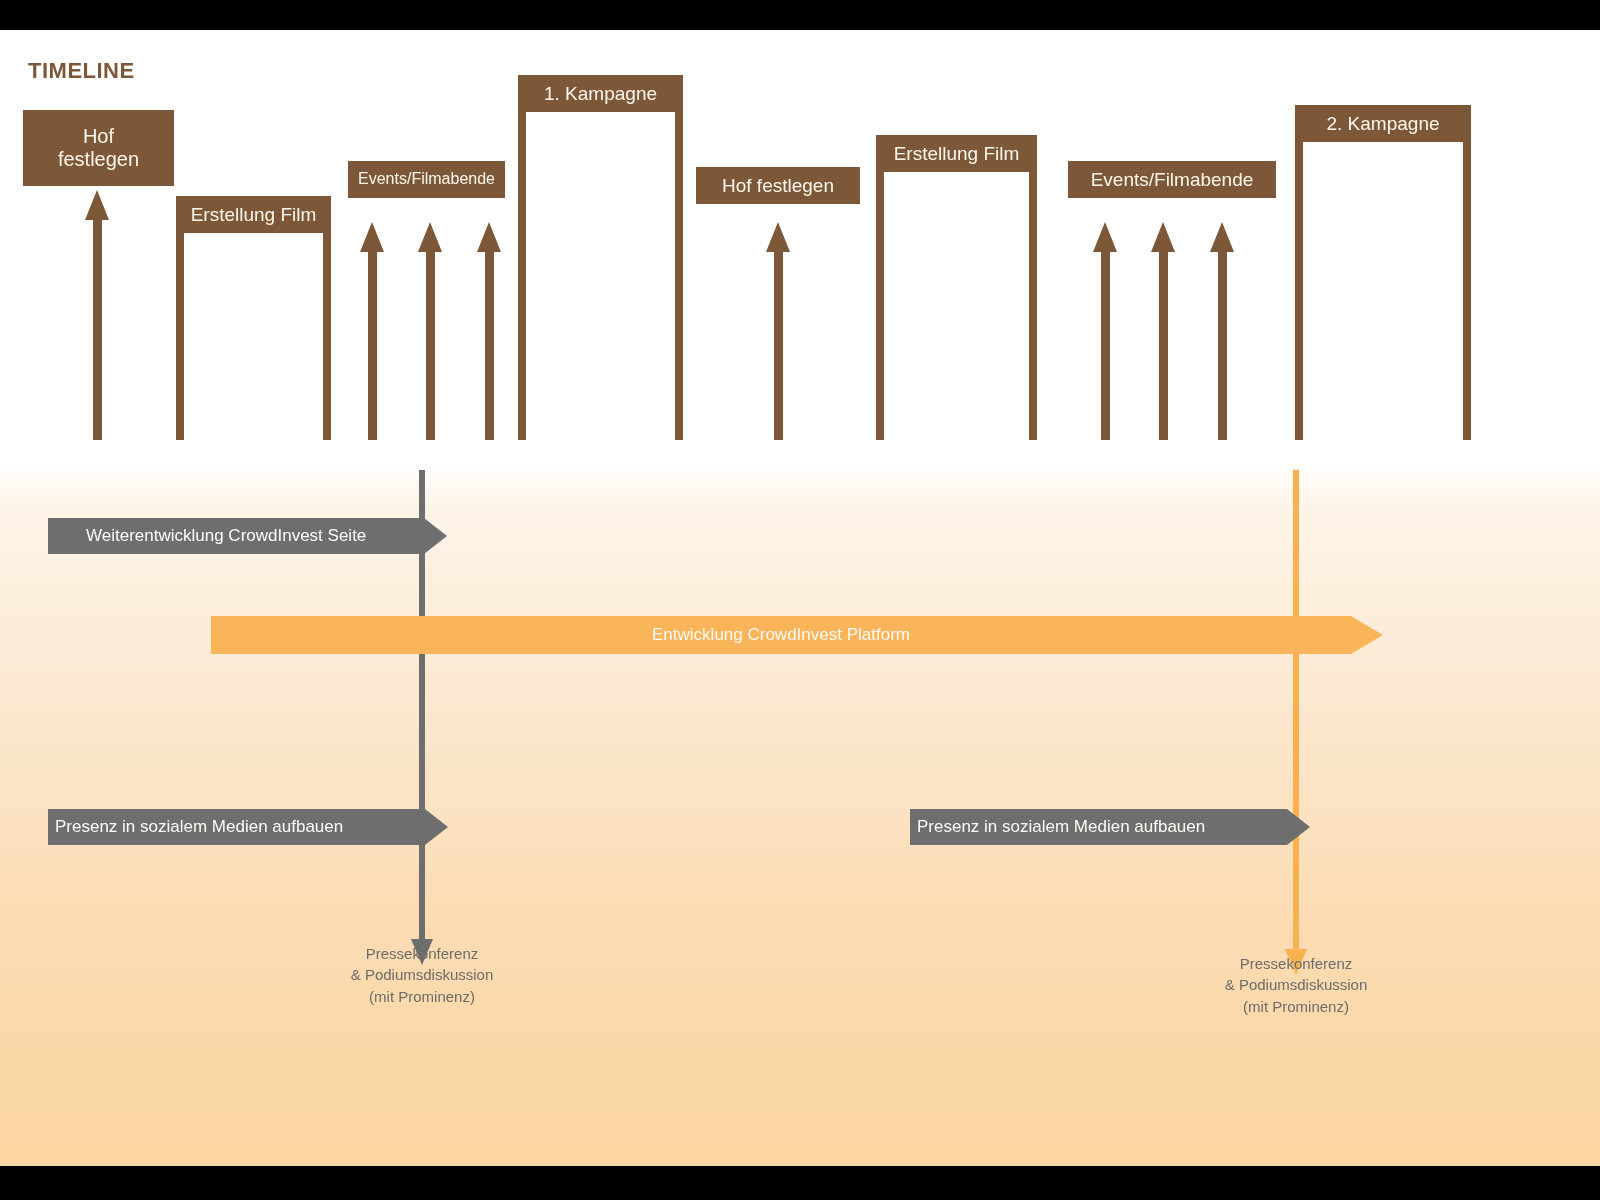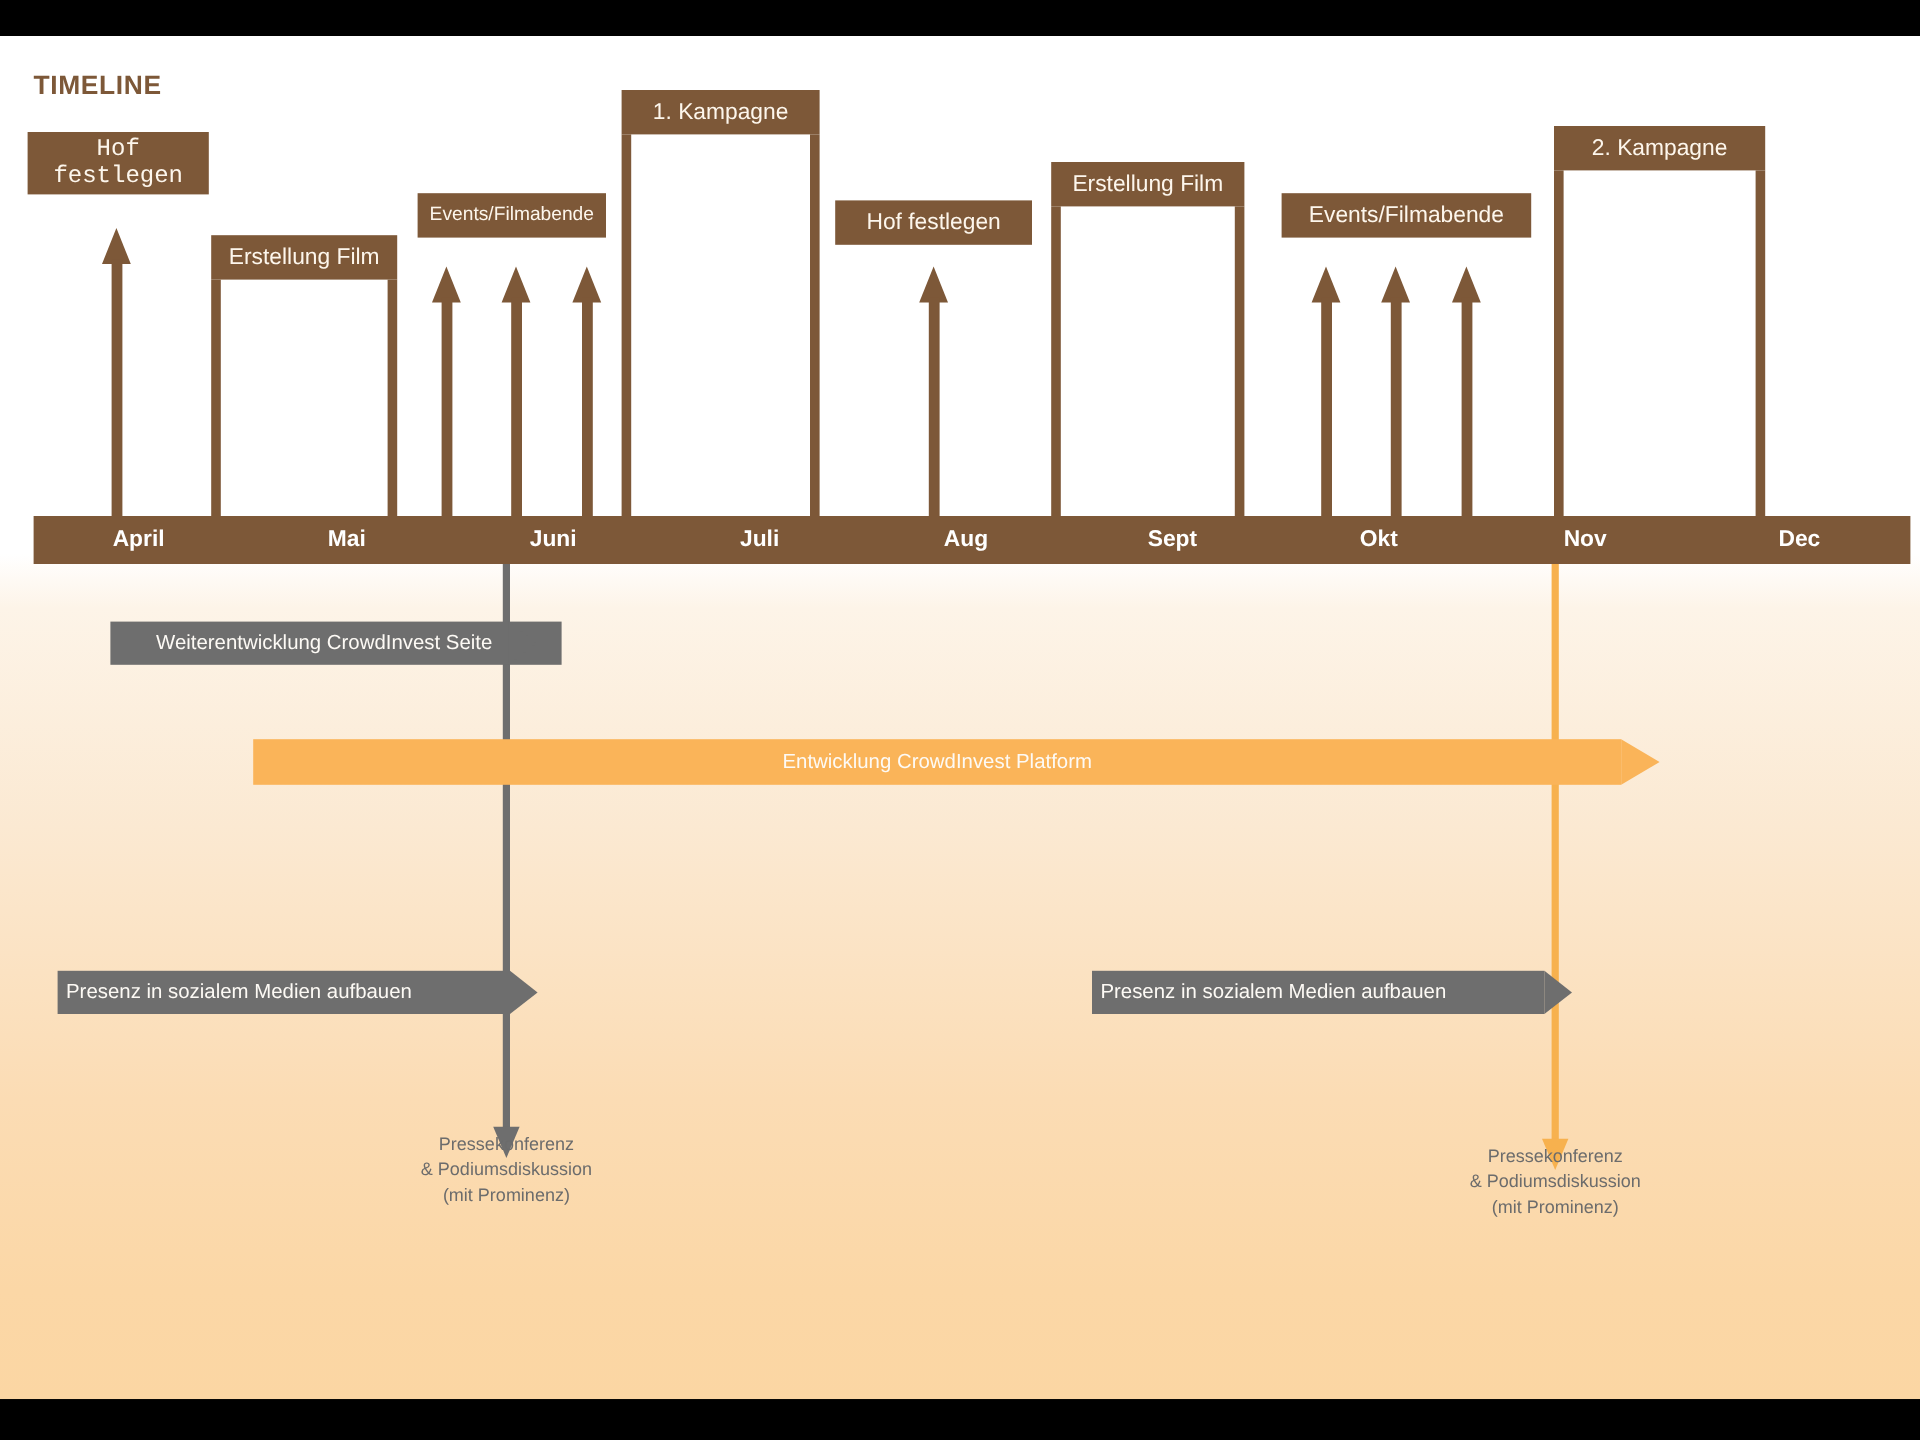--- a/index.html
+++ b/index.html
@@ -135,21 +135,21 @@
 <div id="stage">
 
   <div class="band" id="band-top"></div>
   <div class="band" id="band-bottom"></div>
 
   <div id="canvas">
 
     <div id="title">TIMELINE</div>
 
     <div class="bracket" style="left:23px; top:80px; width:151px; height:320px;">
-      <div class="blabel" style="width:151px; height:52px; font-size:20px;font-family:Liberation Mono, monospace;">Hof
+      <div class="blabel" style="width:151px; height:76px; font-size:20px;">Hof
 festlegen</div>
     </div>
     <div class="uarrow" style="left:85px; top:160px; width:25px; height:250px;">
       <div class="head"></div>
       <div class="shaft" style="top:26px; height:224px;"></div>
     </div>
 
     <div class="bracket" style="left:176px; top:166px; width:155px; height:244px;">
       <div class="blabel" style="width:155px; height:37px;">Erstellung Film</div>
       <div class="leg" style="left:0; top:37px; height:207px;"></div>
@@ -207,44 +207,33 @@
       <div class="head"></div>
         <div class="shaft" style="top:26px; height:192px;"></div>
     </div>
 
     <div class="bracket" style="left:1295px; top:75px; width:176px; height:335px;">
       <div class="blabel" style="width:176px; height:37px;">2. Kampagne</div>
       <div class="leg" style="left:0; top:37px; height:298px;"></div>
       <div class="leg" style="right:0; top:37px; height:298px;"></div>
     </div>
 
-    <div id="monthbar">
-      <div class="month" style="left:0px;    width:175px;">April</div>
-      <div class="month" style="left:175px;  width:172px;">Mai</div>
-      <div class="month" style="left:347px;  width:172px;">Juni</div>
-      <div class="month" style="left:519px;  width:172px;">Juli</div>
-      <div class="month" style="left:691px;  width:172px;">Aug</div>
-      <div class="month" style="left:863px;  width:172px;">Sept</div>
-      <div class="month" style="left:1035px; width:172px;">Okt</div>
-      <div class="month" style="left:1207px; width:172px;">Nov</div>
-      <div class="month" style="left:1379px; width:185px;">Dec</div>
-    </div>
 
     <div class="drop" style="left:411px; top:440px; width:22px; height:495px;">
       <div class="dshaft" style="height:470px; background:#6e6e6e;"></div>
       <div class="dhead" style="border-top:26px solid #6e6e6e;"></div>
     </div>
 
     <div class="drop" style="left:1285px; top:440px; width:22px; height:505px;">
       <div class="dshaft" style="height:480px; background:#f7b14e;"></div>
       <div class="dhead" style="border-top:26px solid #f7b14e;"></div>
     </div>
 
     <div class="chev" style="left:48px; top:488px; width:399px;">
-      <div class="body" style="width:376px; background:#6e6e6e; padding-left:38px;margin-left:44px;">Weiterentwicklung CrowdInvest Seite</div>
+      <div class="body" style="width:376px; background:#6e6e6e; padding-left:38px;">Weiterentwicklung CrowdInvest Seite</div>
       <div class="tip" style="left:376px; border-left:23px solid #6e6e6e;"></div>
     </div>
 
     <div class="chev" style="left:163px; top:586px; width:1172px; height:38px;margin-left:48px;">
       <div class="body centered" style="width:1140px; height:38px; background:#fab459;">Entwicklung CrowdInvest Platform</div>
       <div class="tip" style="left:1140px; border-top:19px solid transparent; border-bottom:19px solid transparent; border-left:32px solid #fab459;"></div>
     </div>
 
     <div class="chev" style="left:48px; top:779px; width:400px;">
       <div class="body" style="width:377px; background:#6e6e6e; padding-left:7px;">Presenz in sozialem Medien aufbauen</div>

